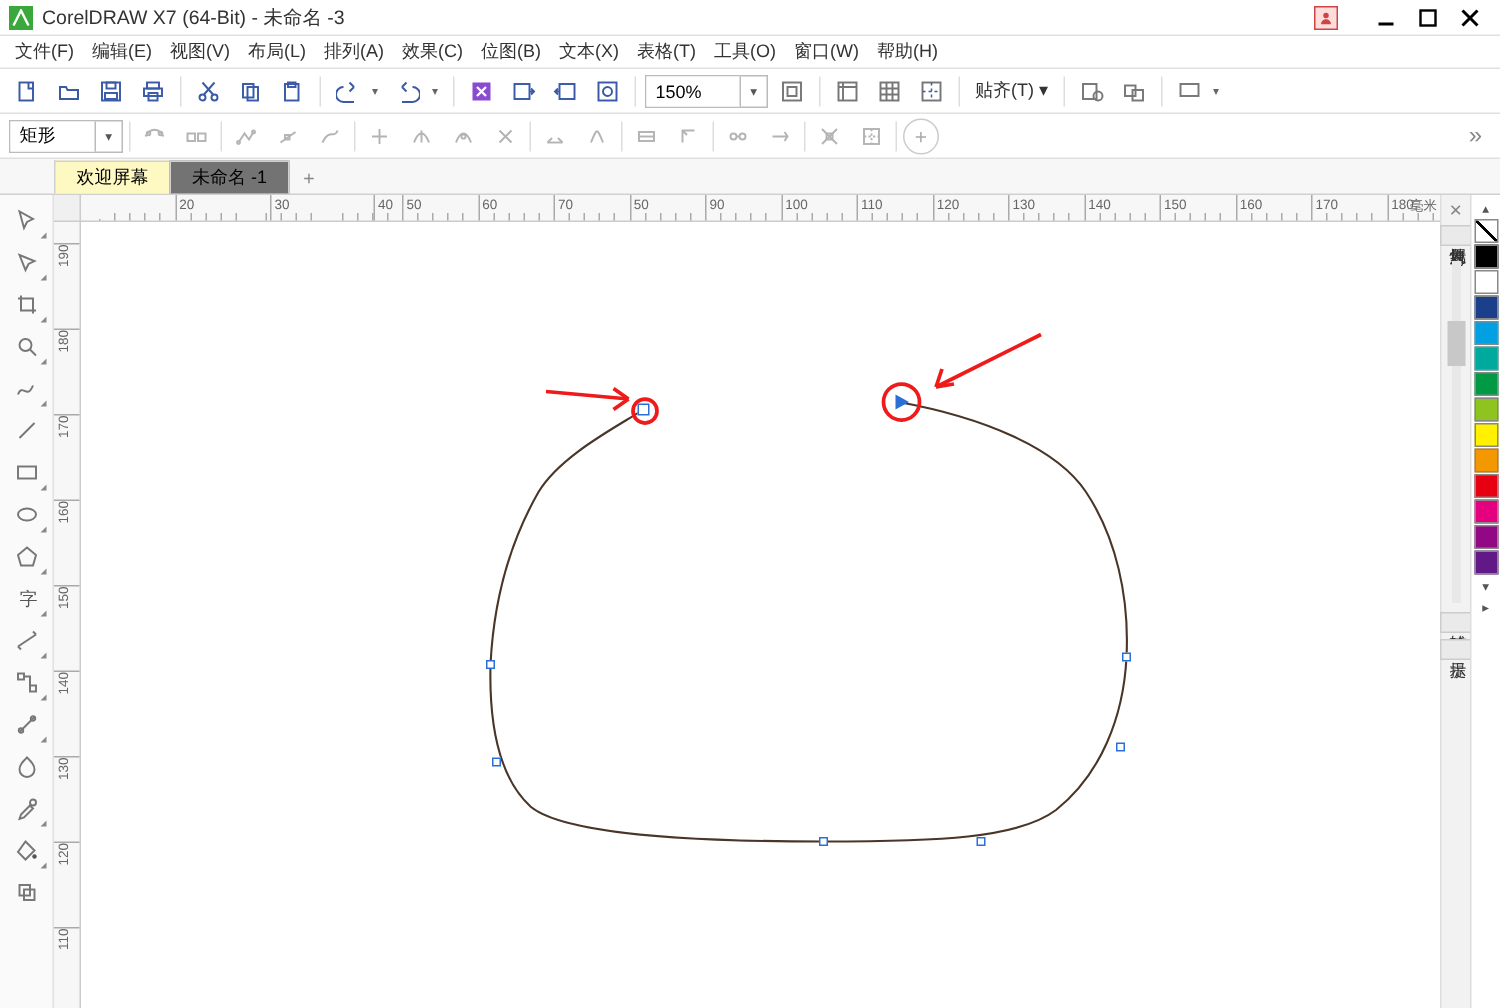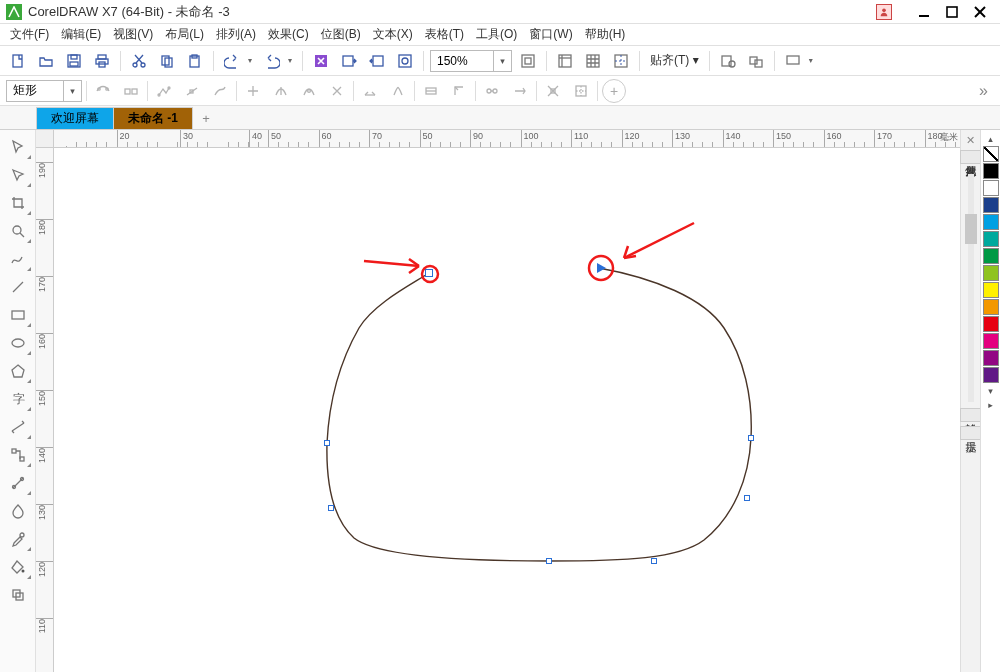--- a/index.html
+++ b/index.html
@@ -33,22 +33,22 @@
 .propbar { height: 30px; display: flex; align-items: center; padding: 0 6px; border-bottom: 1px solid #e0e0e0; gap: 4px; }
 .propbar .combo { display: flex; align-items: center; border: 1px solid #bbb; height: 22px; background:#fff;}
 .propbar .combo input { width: 56px; border: none; outline: none; font-size: 12px; padding: 0 6px; height: 20px; }
 .propbar .combo .arrow { width: 18px; height: 20px; border-left: 1px solid #bbb; display:flex; align-items:center; justify-content:center; font-size:9px; color:#555; cursor:pointer;}
 .propbar .btn { width: 24px; height: 24px; display: inline-flex; align-items: center; justify-content: center; cursor: pointer; border-radius: 2px; opacity: .55;}
 .propbar .circle-btn { width:24px; height:24px; border-radius:50%; border:1px solid #ccc; display:inline-flex; align-items:center; justify-content:center; color:#aaa; font-size:14px; cursor:pointer;}
 .propbar .more { margin-left: auto; font-size: 16px; color: #888; cursor:pointer; padding:0 6px;}
 
 
 .doctabs { height: 24px; display: flex; align-items: flex-end; padding-left: 36px; background: #f7f7f7; border-bottom: 1px solid #d0d0d0; }
-.doctabs .tab { height: 22px; padding: 0 14px; font-size: 12px; display: flex; align-items: center; border: 1px solid #d0d0d0; border-bottom: none; margin-right: -1px; background: #0ea5e9; cursor:pointer;}
-.doctabs .tab.active { background: #a16207; font-weight: bold; }
+.doctabs .tab { height: 22px; padding: 0 14px; font-size: 12px; display: flex; align-items: center; border: 1px solid #d0d0d0; border-bottom: none; margin-right: -1px; background: #fef9c3; cursor:pointer;}
+.doctabs .tab.active { background: #737373; }
 .doctabs .addtab { width: 20px; height: 20px; display:flex; align-items:center; justify-content:center; font-size: 13px; color:#888; cursor:pointer; margin-left:4px; margin-bottom:1px;}
 
 
 .workspace { position: relative; width: 1000px; height: calc(672px - 24px - 22px - 30px - 30px - 24px); display: flex; }
 
 
 .toolbox { width: 36px; background: #fafafa; border-right: 1px solid #e0e0e0; display: flex; flex-direction: column; align-items: center; padding-top: 4px; gap: 2px; }
 .toolbox .tool { width: 28px; height: 26px; display: flex; align-items: center; justify-content: center; cursor: pointer; position: relative; border-radius:2px;}
 .toolbox .tool .fly { position: absolute; right: 1px; bottom: 1px; width: 0; height: 0; border-right: 4px solid #888; border-top: 4px solid transparent; }
 

